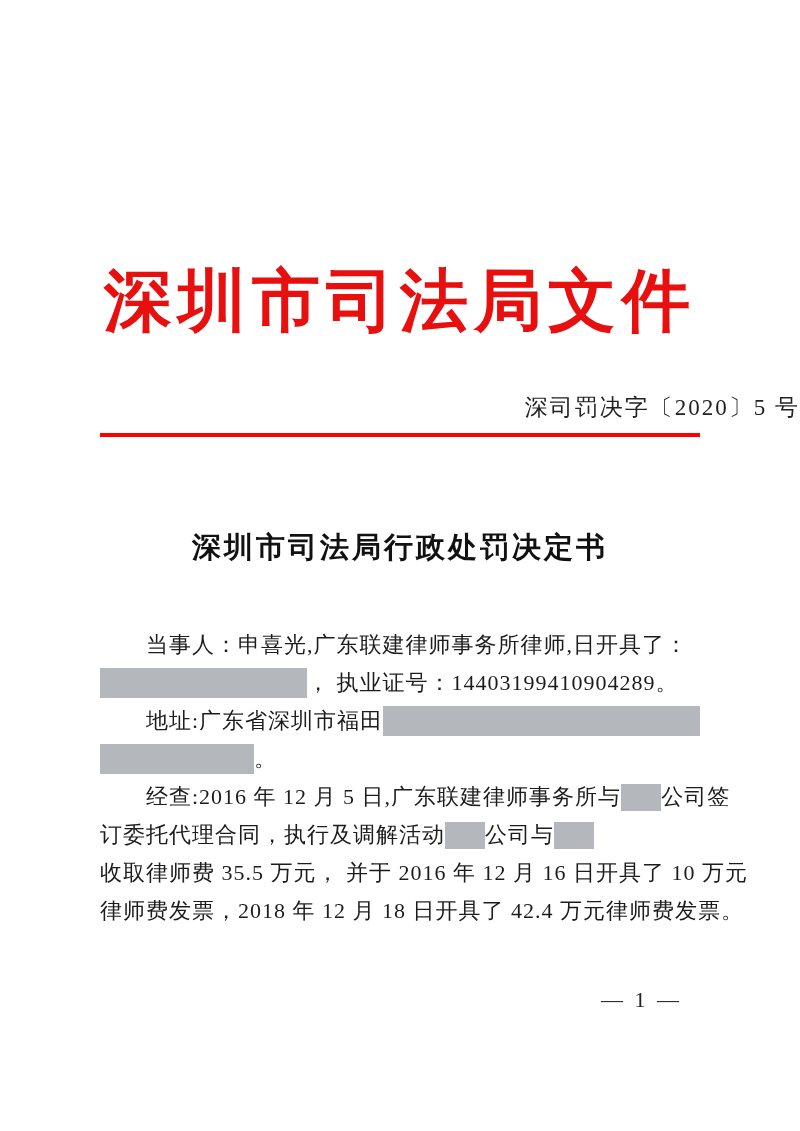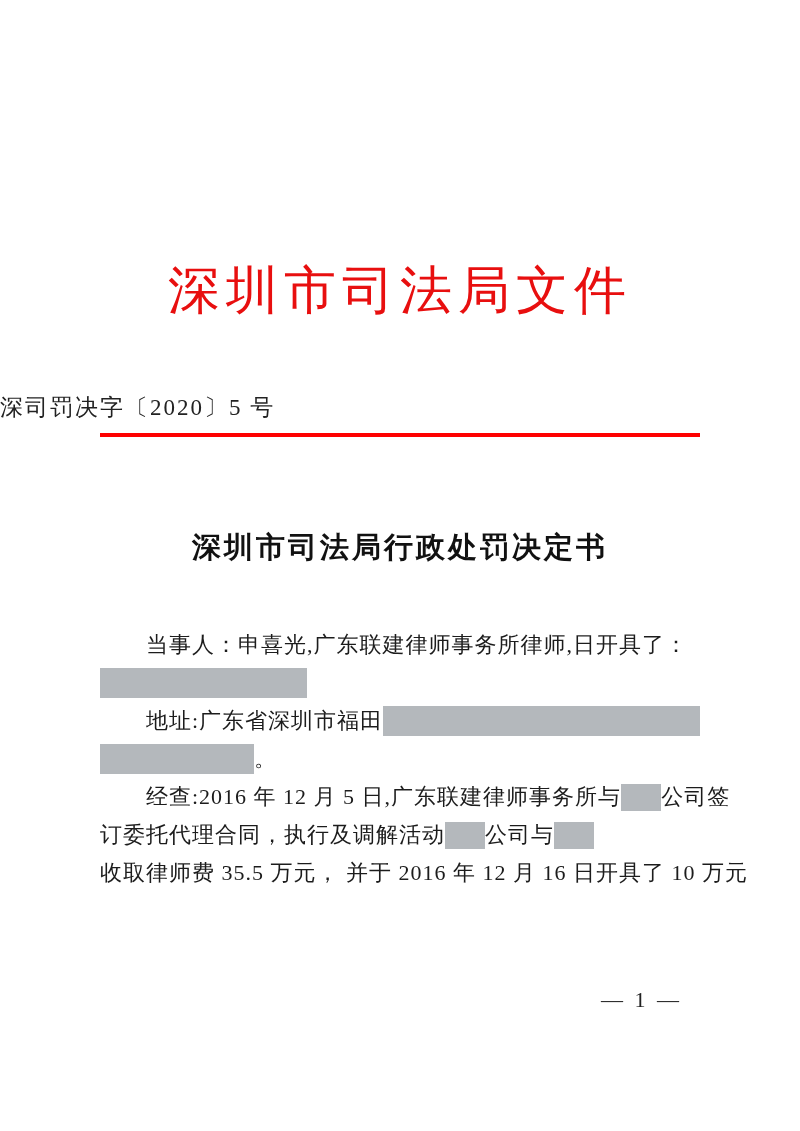--- a/index.html
+++ b/index.html
@@ -16,32 +16,32 @@
     font-family: "Liberation Serif", "DejaVu Serif", serif;
     color: var(--text-black, #1c1c1c);
   }
   .letterhead-title {
     position: absolute;
     top: 256px;
     left: 0;
     width: 100%;
     text-align: center;
     font-family: "Liberation Serif", "DejaVu Serif", serif;
-    font-size: 52px;
-    font-weight: 400;
+    font-size: 68px;
+    font-weight: 700;
     letter-spacing: 6px;
     color: var(--letterhead-red, #e80f0f);
     white-space: nowrap;
   }
   .doc-number {
     position: absolute;
     top: 392px;
     left: 0;
     width: 100%;
-    text-align: left;
+    text-align: right;
     font-size: 23px;
     letter-spacing: 2px;
     color: #222222;
     white-space: nowrap;
   }
   .red-divider {
     position: absolute;
     top: 433px;
     left: 100px;
     width: 600px;
@@ -116,20 +116,21 @@
   <div class="red-divider"></div>
 
   <div class="decision-title">深圳市司法局行政处罚决定书</div>
 
   <div class="body-block">
       <div class="line indent">
         <span class="text">当事人：申喜光,广东联建律师事务所律师,日开具了：</span>
       </div>
       <div class="line">
         <span class="redaction" style="width: 207px;"></span>
+        <span class="text">， 执业证号：14403199410904289。</span>
       </div>
       <div class="line indent">
         <span class="text">地址:广东省深圳市福田</span>
         <span class="redaction grow" style="width: 200px;"></span>
       </div>
       <div class="line">
         <span class="redaction" style="width: 154px;"></span>
         <span class="text">。</span>
       </div>
       <div class="line indent">
@@ -139,17 +140,20 @@
       </div>
       <div class="line">
         <span class="text">订委托代理合同，执行及调解活动</span>
         <span class="redaction small" style="width: 40px;"></span>
         <span class="text">公司与</span>
         <span class="redaction small" style="width: 40px;"></span>
       </div>
       <div class="line">
         <span class="text">收取律师费 35.5 万元， 并于 2016 年 12 月 16 日开具了 10 万元</span>
       </div>
+      <div class="line">
+        <span class="text">律师费发票，2018 年 12 月 18 日开具了 42.4 万元律师费发票。</span>
+      </div>
     </div>
 
   <div class="page-number">— 1 —</div>
 
 </div>
 
 </body></html>

